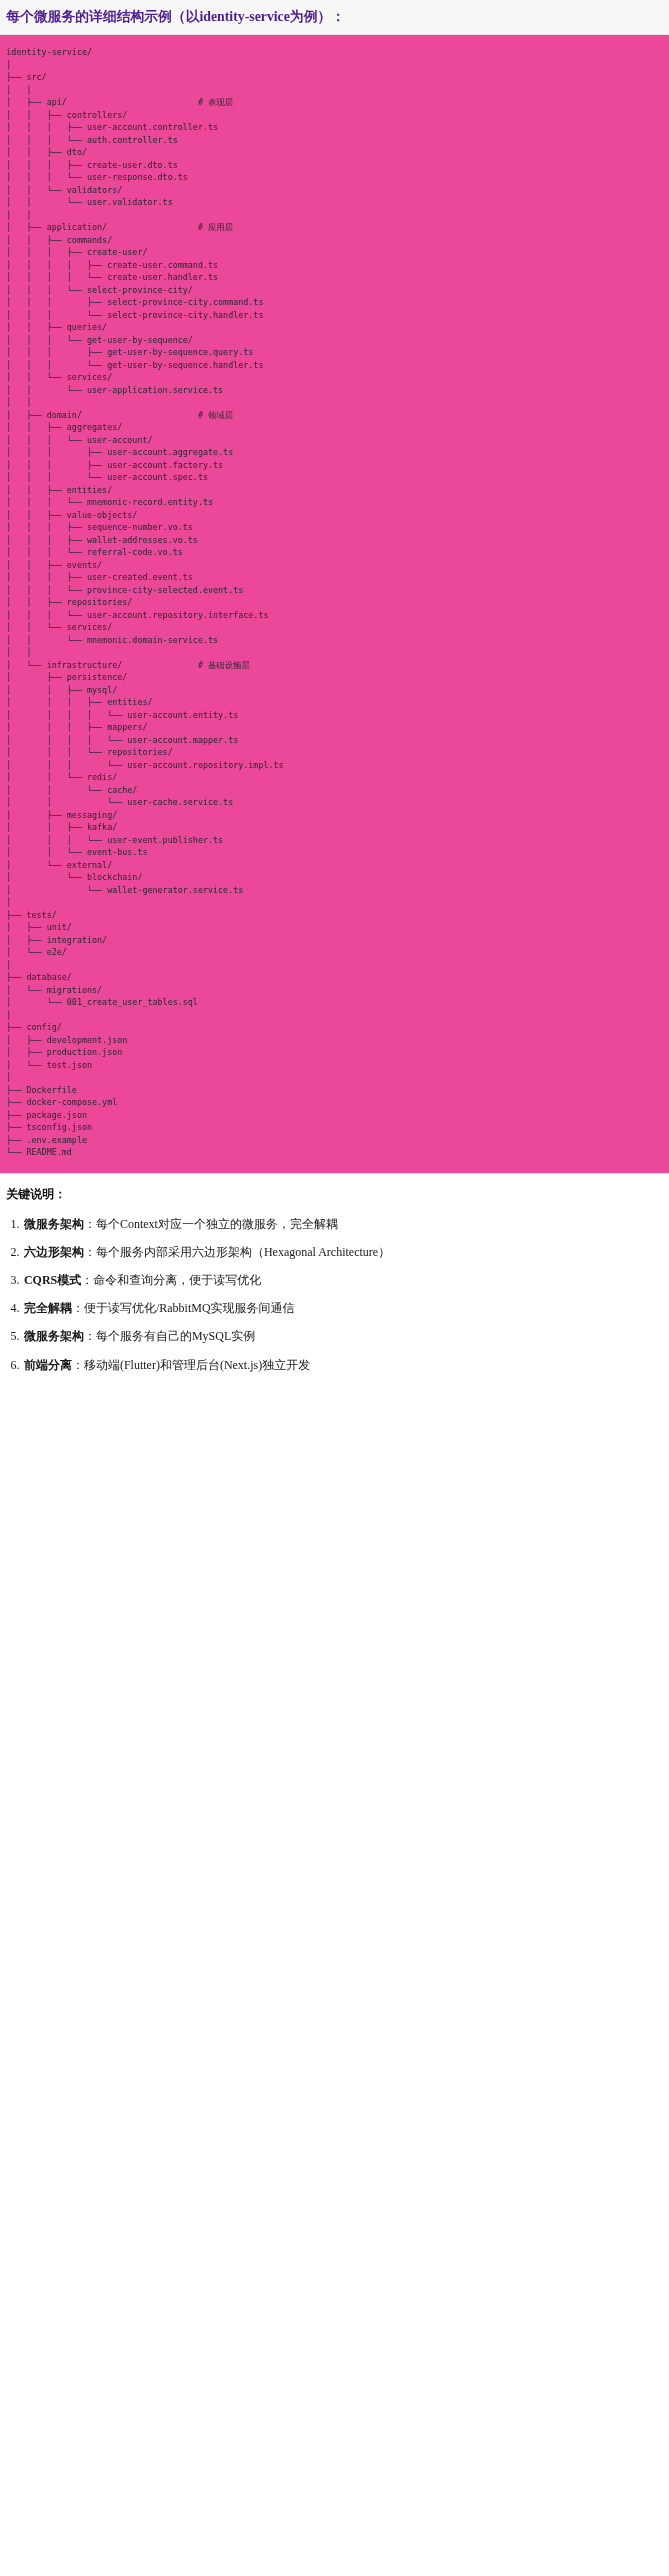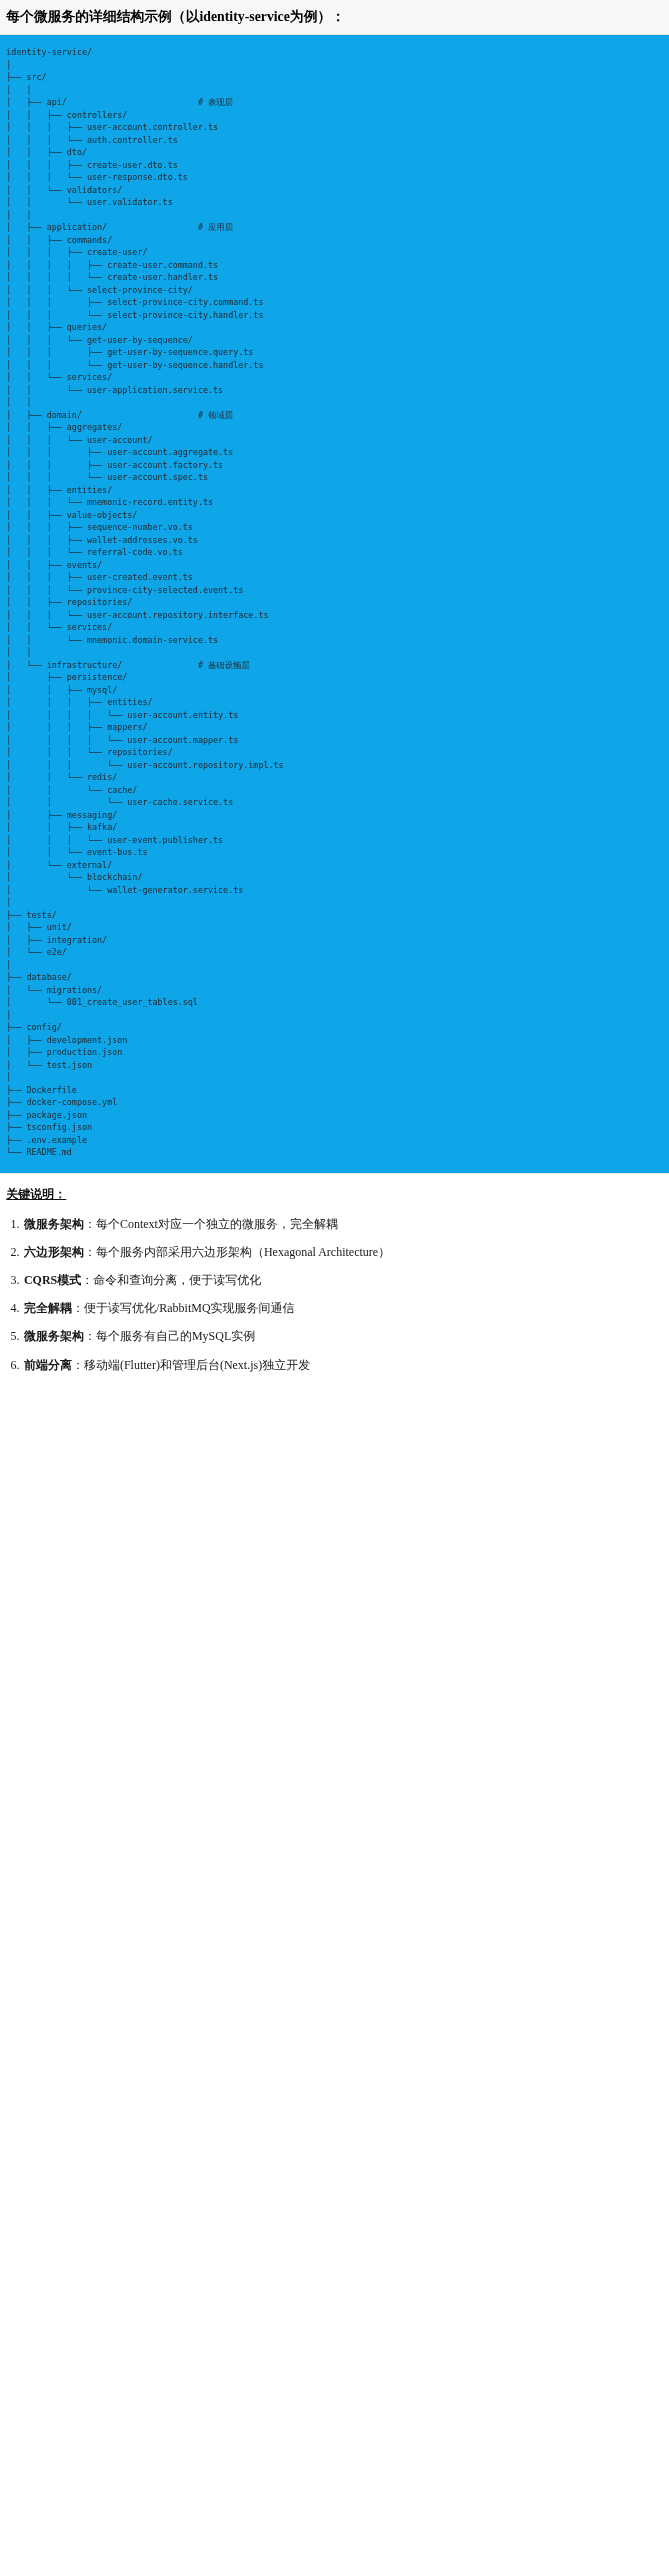--- a/index.html
+++ b/index.html
@@ -19,27 +19,27 @@
     background: #f7f7f5;
     padding: 8.1px 6.3px 8.8px 6.3px;
     border-bottom: 0.6px solid #e6e6e2;
   }
   .title-band h1 {
     margin: 0;
     font-family: "Liberation Serif", "DejaVu Serif", serif;
     font-weight: bold;
     font-size: 13.8px;
     line-height: 1.25;
-    color: #000000;
+    color: #4c1d95;
     letter-spacing: 0px;
   }
 
   
   .tree-block {
-    background: #0ea5e9;
+    background: #ec4899;
     padding: 11.3px 6.3px 13.8px 6.3px;
     border-bottom: 0.6px solid #e6e6e2;
   }
   pre.tree {
     margin: 0;
     font-family: "DejaVu Sans Mono", "Liberation Mono", monospace;
     font-size: 8.4px;
     line-height: 12.5px;
     color: #24292f;
     white-space: pre;
@@ -51,21 +51,20 @@
   .notes {
     padding: 12.5px 6.3px 10px 6.3px;
     background: #ffffff;
   }
   .notes h2 {
     margin: 0 0 12.5px 0;
     font-family: "Liberation Serif", "DejaVu Serif", serif;
     font-size: 12px;
     font-weight: bold;
     color: #12100e;
-    text-decoration: underline;
   }
   ol.note-list {
     margin: 0 0 11.3px 0;
     padding: 0 0 0 16.3px;
     list-style: decimal;
     font-family: "Liberation Serif", "DejaVu Serif", serif;
     font-size: 12px;
     color: #181818;
   }
   ol.note-list li {

